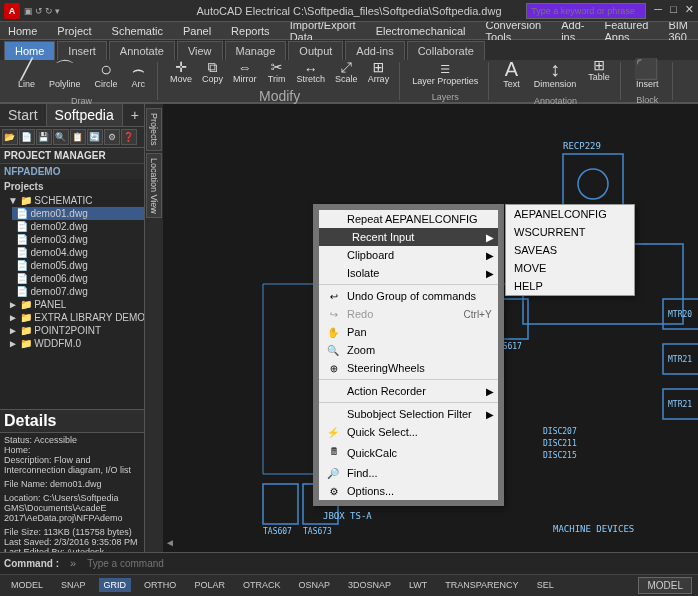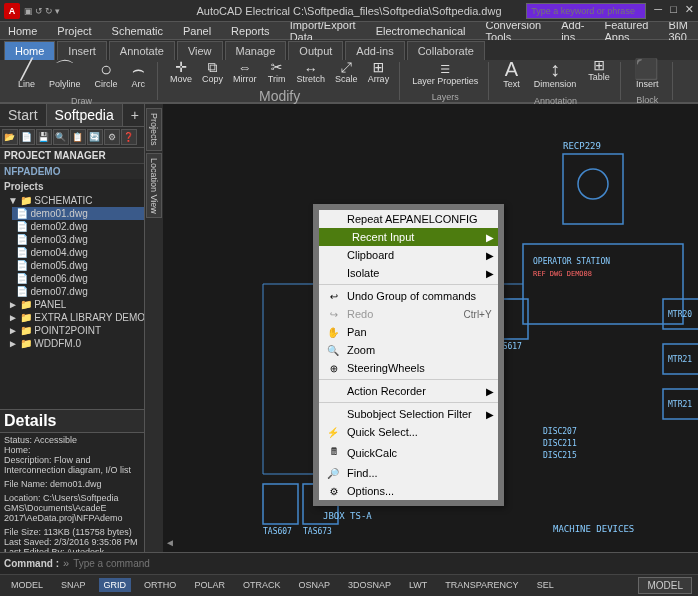--- a/index.html
+++ b/index.html
@@ -208,21 +208,21 @@
       color: #000;
     }
     .ctx-item {
       padding: 3px 20px 3px 8px;
       cursor: pointer;
       display: flex;
       align-items: center;
       gap: 6px;
       position: relative;
     }
-    .ctx-item.highlighted { background: #4d7c0f; color: #fff; padding-left: 13px; }
+    .ctx-item.highlighted { background: #404040; color: #fff; padding-left: 13px; }
     .ctx-item.disabled { color: #999; cursor: default; }
     .ctx-separator { height: 1px; background: #ccc; margin: 2px 0; }
     .ctx-shortcut { position: absolute; right: 6px; color: #666; font-size: 10px; }
     .ctx-arrow { position: absolute; right: 4px; font-size: 10px; }
     .ctx-icon { width: 14px; text-align: center; font-size: 10px; }
 
     
     #submenu {
       position: absolute;
       top: 100px;
@@ -263,21 +263,21 @@
       background: #252525;
       border-top: 1px solid #555;
       display: flex;
       flex-direction: column;
     }
     #command-bar {
       height: 22px;
       display: flex;
       align-items: center;
       padding: 0 4px;
-      gap: 4px;
+      gap: 11px;
       border-bottom: 1px solid #444;
     }
     #command-label { color: #ccc; font-size: 10px; font-weight: bold; }
     #command-input {
       flex: 1;
       background: transparent;
       border: none;
       color: #ccc;
       font-size: 10px;
       outline: none;
@@ -705,20 +705,37 @@
       <div class="ctx-item">
         <span class="ctx-icon">🔎</span>
         <span>Find...</span>
       </div>
       <div class="ctx-item">
         <span class="ctx-icon">⚙</span>
         <span>Options...</span>
       </div>
     </div>
 
+    <div id="submenu">
+      <div class="ctx-item">
+        <span>AEPANELCONFIG</span>
+      </div>
+      <div class="ctx-item">
+        <span>WSCURRENT</span>
+      </div>
+      <div class="ctx-item">
+        <span>SAVEAS</span>
+      </div>
+      <div class="ctx-item">
+        <span>MOVE</span>
+      </div>
+      <div class="ctx-item">
+        <span>HELP</span>
+      </div>
+    </div>
 
     <div id="left-scroll-btn">◄</div>
   </div>
 </div>
 
 <div id="bottom-area">
   <div id="command-bar">
     <span id="command-label">Command :</span>
     <span style="color:#888;">»</span>
     <input id="command-input" type="text" placeholder="Type a command" style="">

